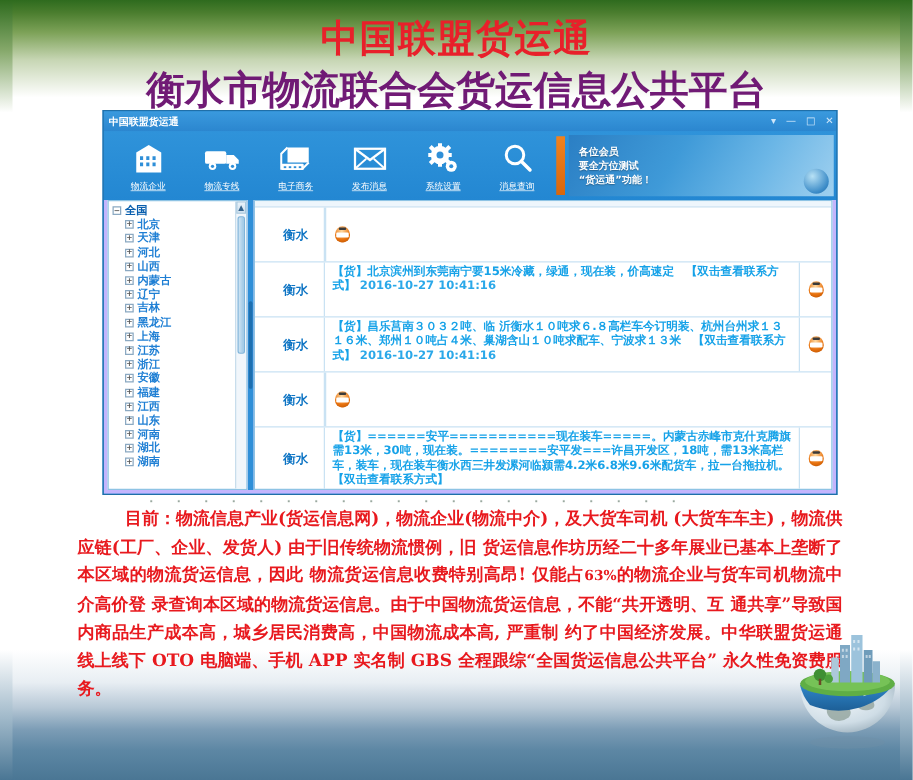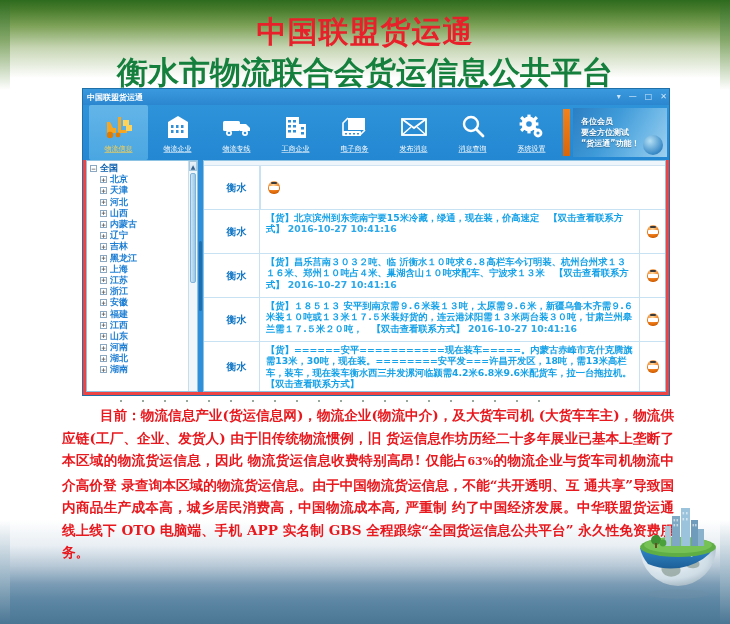--- a/index.html
+++ b/index.html
@@ -35,21 +35,21 @@
     font-weight: bold;
     font-size: 30px;
     color: #e8202a;
     letter-spacing: 1px;
     line-height: 36px;
   }
   .title-line2 {
     font-family: "DejaVu Serif", "Liberation Serif", serif;
     font-weight: bold;
     font-size: 31px;
-    color: #15803d;
+    color: #701a75;
     letter-spacing: 0px;
     line-height: 40px;
     margin-top: 2px;
   }
 
   
   .app-window {
     position: absolute;
     left: 82px; top: 88px;
     width: 588px; height: 308px;
@@ -119,21 +119,21 @@
     position: absolute; right: 4px; bottom: 2px;
     width: 20px; height: 20px; border-radius: 50%;
     background: radial-gradient(circle at 35% 30%, #bfe6f7, #2a7fc0 70%, #155a92);
     opacity: .85;
   }
 
   
   .app-body {
     display: flex;
     height: calc(100% - 71px);
-    background: #ef4444;
+    background: #c4b5fd;
     padding: 0 3px 3px 3px;
   }
   .sidebar {
     width: 112px;
     background: #ffffff;
     border: 1px solid #8ec3e4;
     position: relative;
     overflow: hidden;
   }
   .tree { padding: 2px 0 0 3px; }
@@ -268,34 +268,20 @@
     <span class="winbtns">
       <span class="winbtn">▾</span>
       <span class="winbtn">—</span>
       <span class="winbtn">□</span>
       <span class="winbtn">✕</span>
     </span>
   </div>
 
   <div class="toolbar">
 
-    <div class="tool active">
-      <span class="glyph">
-        <svg width="30" height="26" viewBox="0 0 30 26">
-          <path d="M3 19h9v-5H9l-3-6H3z" fill="#f5a623"></path>
-          <rect x="14" y="3" width="3" height="16" fill="#f5a623"></rect>
-          <rect x="14" y="16" width="9" height="3" fill="#f5a623"></rect>
-          <rect x="19" y="6" width="6" height="6" fill="#ffd25a"></rect>
-          <rect x="22" y="11" width="6" height="6" fill="#ffd25a"></rect>
-          <circle cx="6" cy="21" r="3.2" fill="#e07b00"></circle>
-          <circle cx="14" cy="21" r="2.4" fill="#e07b00"></circle>
-        </svg>
-      </span>
-      <span class="lbl">物流信息</span>
-    </div>
 
     <div class="tool">
       <span class="glyph">
         <svg width="28" height="26" viewBox="0 0 28 26">
           <path d="M14 2 4 8v16h20V8z" fill="#ffffff"></path>
           <g fill="#2f8fd8">
             <rect x="7" y="11" width="2.5" height="3"></rect>
               <rect x="12" y="11" width="2.5" height="3"></rect>
               <rect x="17" y="11" width="2.5" height="3"></rect>
             <rect x="7" y="16" width="2.5" height="3"></rect>
@@ -314,39 +300,20 @@
           <path d="M19 9h6l4 4v3h-10z" fill="#ffffff"></path>
           <circle cx="8" cy="18" r="3" fill="#ffffff"></circle>
             <circle cx="8" cy="18" r="1.3" fill="#2f8fd8"></circle>
           <circle cx="24" cy="18" r="3" fill="#ffffff"></circle>
             <circle cx="24" cy="18" r="1.3" fill="#2f8fd8"></circle>
         </svg>
       </span>
       <span class="lbl">物流专线</span>
     </div>
 
-    <div class="tool">
-      <span class="glyph">
-        <svg width="28" height="26" viewBox="0 0 28 26">
-          <rect x="4" y="3" width="13" height="21" fill="#ffffff"></rect>
-          <rect x="17" y="10" width="7" height="14" fill="#ffffff"></rect>
-          <g fill="#2f8fd8">
-            <rect x="6" y="6" width="3" height="2.5"></rect>
-              <rect x="11" y="6" width="3" height="2.5"></rect>
-            <rect x="6" y="11" width="3" height="2.5"></rect>
-              <rect x="11" y="11" width="3" height="2.5"></rect>
-            <rect x="6" y="16" width="3" height="2.5"></rect>
-              <rect x="11" y="16" width="3" height="2.5"></rect>
-            <rect x="19" y="13" width="3" height="2.5"></rect>
-              <rect x="19" y="18" width="3" height="2.5"></rect>
-          </g>
-        </svg>
-      </span>
-      <span class="lbl">工商企业</span>
-    </div>
 
     <div class="tool">
       <span class="glyph">
         <svg width="30" height="24" viewBox="0 0 30 24">
           <path d="M8 3h17v12H8z" fill="#ffffff"></path>
           <path d="M8 3 3 8v12h17l5-5" fill="none" stroke="#ffffff" stroke-width="1.6"></path>
           <rect x="3" y="16" width="18" height="5" rx="1" fill="#ffffff"></rect>
           <g fill="#2f8fd8">
               <rect x="5" y="18" width="2" height="1.5"></rect>
               <rect x="9" y="18" width="2" height="1.5"></rect>
@@ -360,30 +327,20 @@
 
     <div class="tool">
       <span class="glyph">
         <svg width="30" height="24" viewBox="0 0 30 24">
           <rect x="3" y="4" width="24" height="16" fill="none" stroke="#ffffff" stroke-width="1.8"></rect>
           <path d="M3 4 15 13 27 4" fill="none" stroke="#ffffff" stroke-width="1.8"></path>
           <path d="M3 20 12 12M27 20 18 12" fill="none" stroke="#ffffff" stroke-width="1.5"></path>
         </svg>
       </span>
       <span class="lbl">发布消息</span>
-    </div>
-
-    <div class="tool">
-      <span class="glyph">
-        <svg width="26" height="26" viewBox="0 0 26 26">
-          <circle cx="11" cy="10" r="7" fill="none" stroke="#ffffff" stroke-width="2.4"></circle>
-          <path d="M16 15 23 22" stroke="#ffffff" stroke-width="2.8" stroke-linecap="round"></path>
-        </svg>
-      </span>
-      <span class="lbl">消息查询</span>
     </div>
 
     <div class="tool">
       <span class="glyph">
         <svg width="28" height="26" viewBox="0 0 28 26">
           <g fill="#ffffff">
             <circle cx="11" cy="10" r="7.4"></circle>
             <rect x="9.4" y="0.6" width="3.2" height="4"></rect>
               <rect x="9.4" y="15.4" width="3.2" height="4"></rect>
             <rect x="1.6" y="8.4" width="4" height="3.2"></rect>
@@ -394,20 +351,30 @@
             <rect x="3" y="13.4" width="3.2" height="4" transform="rotate(45 4.6 15.4)"></rect>
             <circle cx="20" cy="19" r="4.4"></circle>
           </g>
           <circle cx="11" cy="10" r="2.8" fill="#2f8fd8"></circle>
           <circle cx="20" cy="19" r="1.6" fill="#2f8fd8"></circle>
         </svg>
       </span>
       <span class="lbl">系统设置</span>
     </div>
 
+    <div class="tool">
+      <span class="glyph">
+        <svg width="26" height="26" viewBox="0 0 26 26">
+          <circle cx="11" cy="10" r="7" fill="none" stroke="#ffffff" stroke-width="2.4"></circle>
+          <path d="M16 15 23 22" stroke="#ffffff" stroke-width="2.8" stroke-linecap="round"></path>
+        </svg>
+      </span>
+      <span class="lbl">消息查询</span>
+    </div>
+
 
     <div class="orange-bar"></div>
 
     <div class="ad-banner">
       <div class="ad-line">各位会员</div>
       <div class="ad-line">要全方位测试</div>
       <div class="ad-line">“货运通”功能！</div>
       <div class="ad-globe"></div>
     </div>
   </div>
@@ -523,21 +490,20 @@
           </div>
           <div class="row">
             <div class="city">衡水</div>
             <div class="msg"><span>【货】昌乐莒南３０３２吨、临 沂衡水１０吨求６.８高栏车今订明装、杭州台州求１３１６米、郑州１０吨占４米、巢湖含山１０吨求配车、宁波求１３米　【双击查看联系方式】</span>  <span class="ts">2016-10-27 10:41:16</span></div>
             <div class="act">
               <span class="qq"></span>
             </div>
           </div>
           <div class="row">
             <div class="city">衡水</div>
-            <div class="msg"><span>【货】１８５１３ 安平到南京需９.６米装１３吨，太原需９.６米，新疆乌鲁木齐需９.６米装１０吨或１３米１７.５米装好货的，连云港沭阳需１３米两台装３０吨，甘肃兰州皋兰需１７.５米２０吨，　【双击查看联系方式】</span>  <span class="ts">2016-10-27 10:41:16</span></div>
             <div class="act">
               <span class="qq"></span>
             </div>
           </div>
           <div class="row">
             <div class="city">衡水</div>
             <div class="msg"><span>【货】======安平===========现在装车=====。内蒙古赤峰市克什克腾旗需13米，30吨，现在装。========安平发===许昌开发区，18吨，需13米高栏车，装车，现在装车衡水西三井发漯河临颍需4.2米6.8米9.6米配货车，拉一台拖拉机。　【双击查看联系方式】</span>  <span class="ts"></span></div>
             <div class="act">
               <span class="qq"></span>
             </div>

